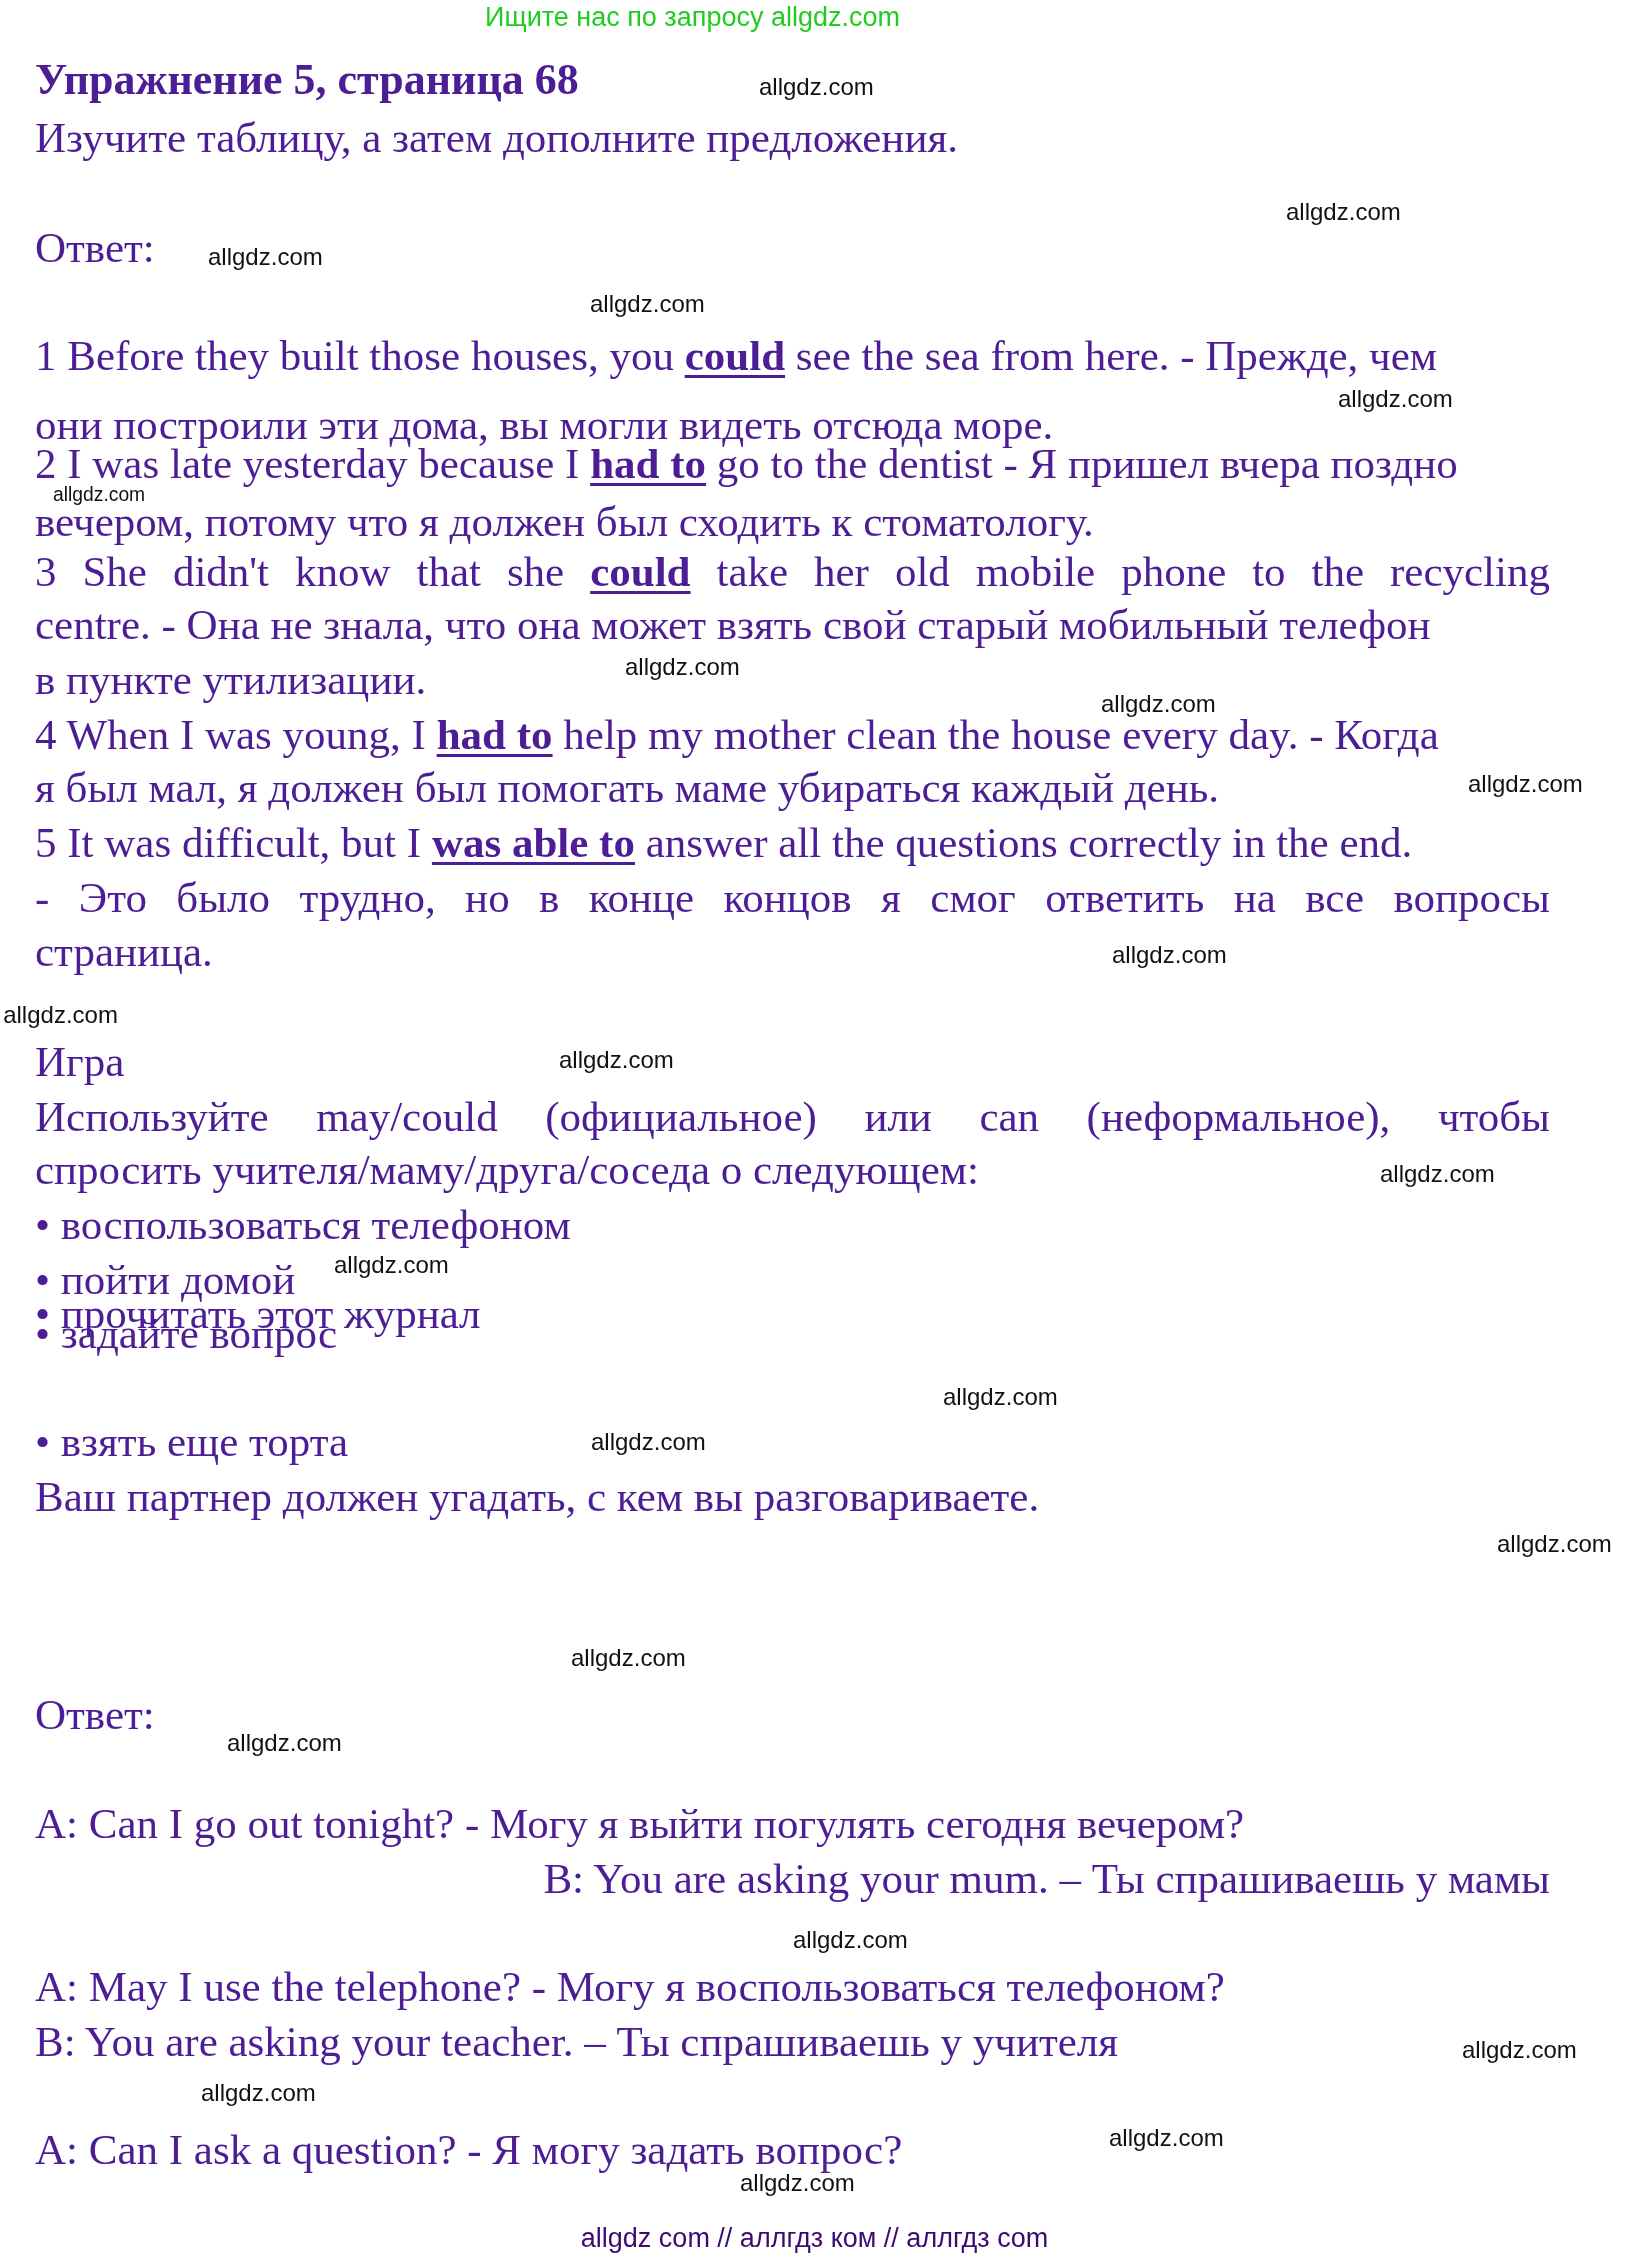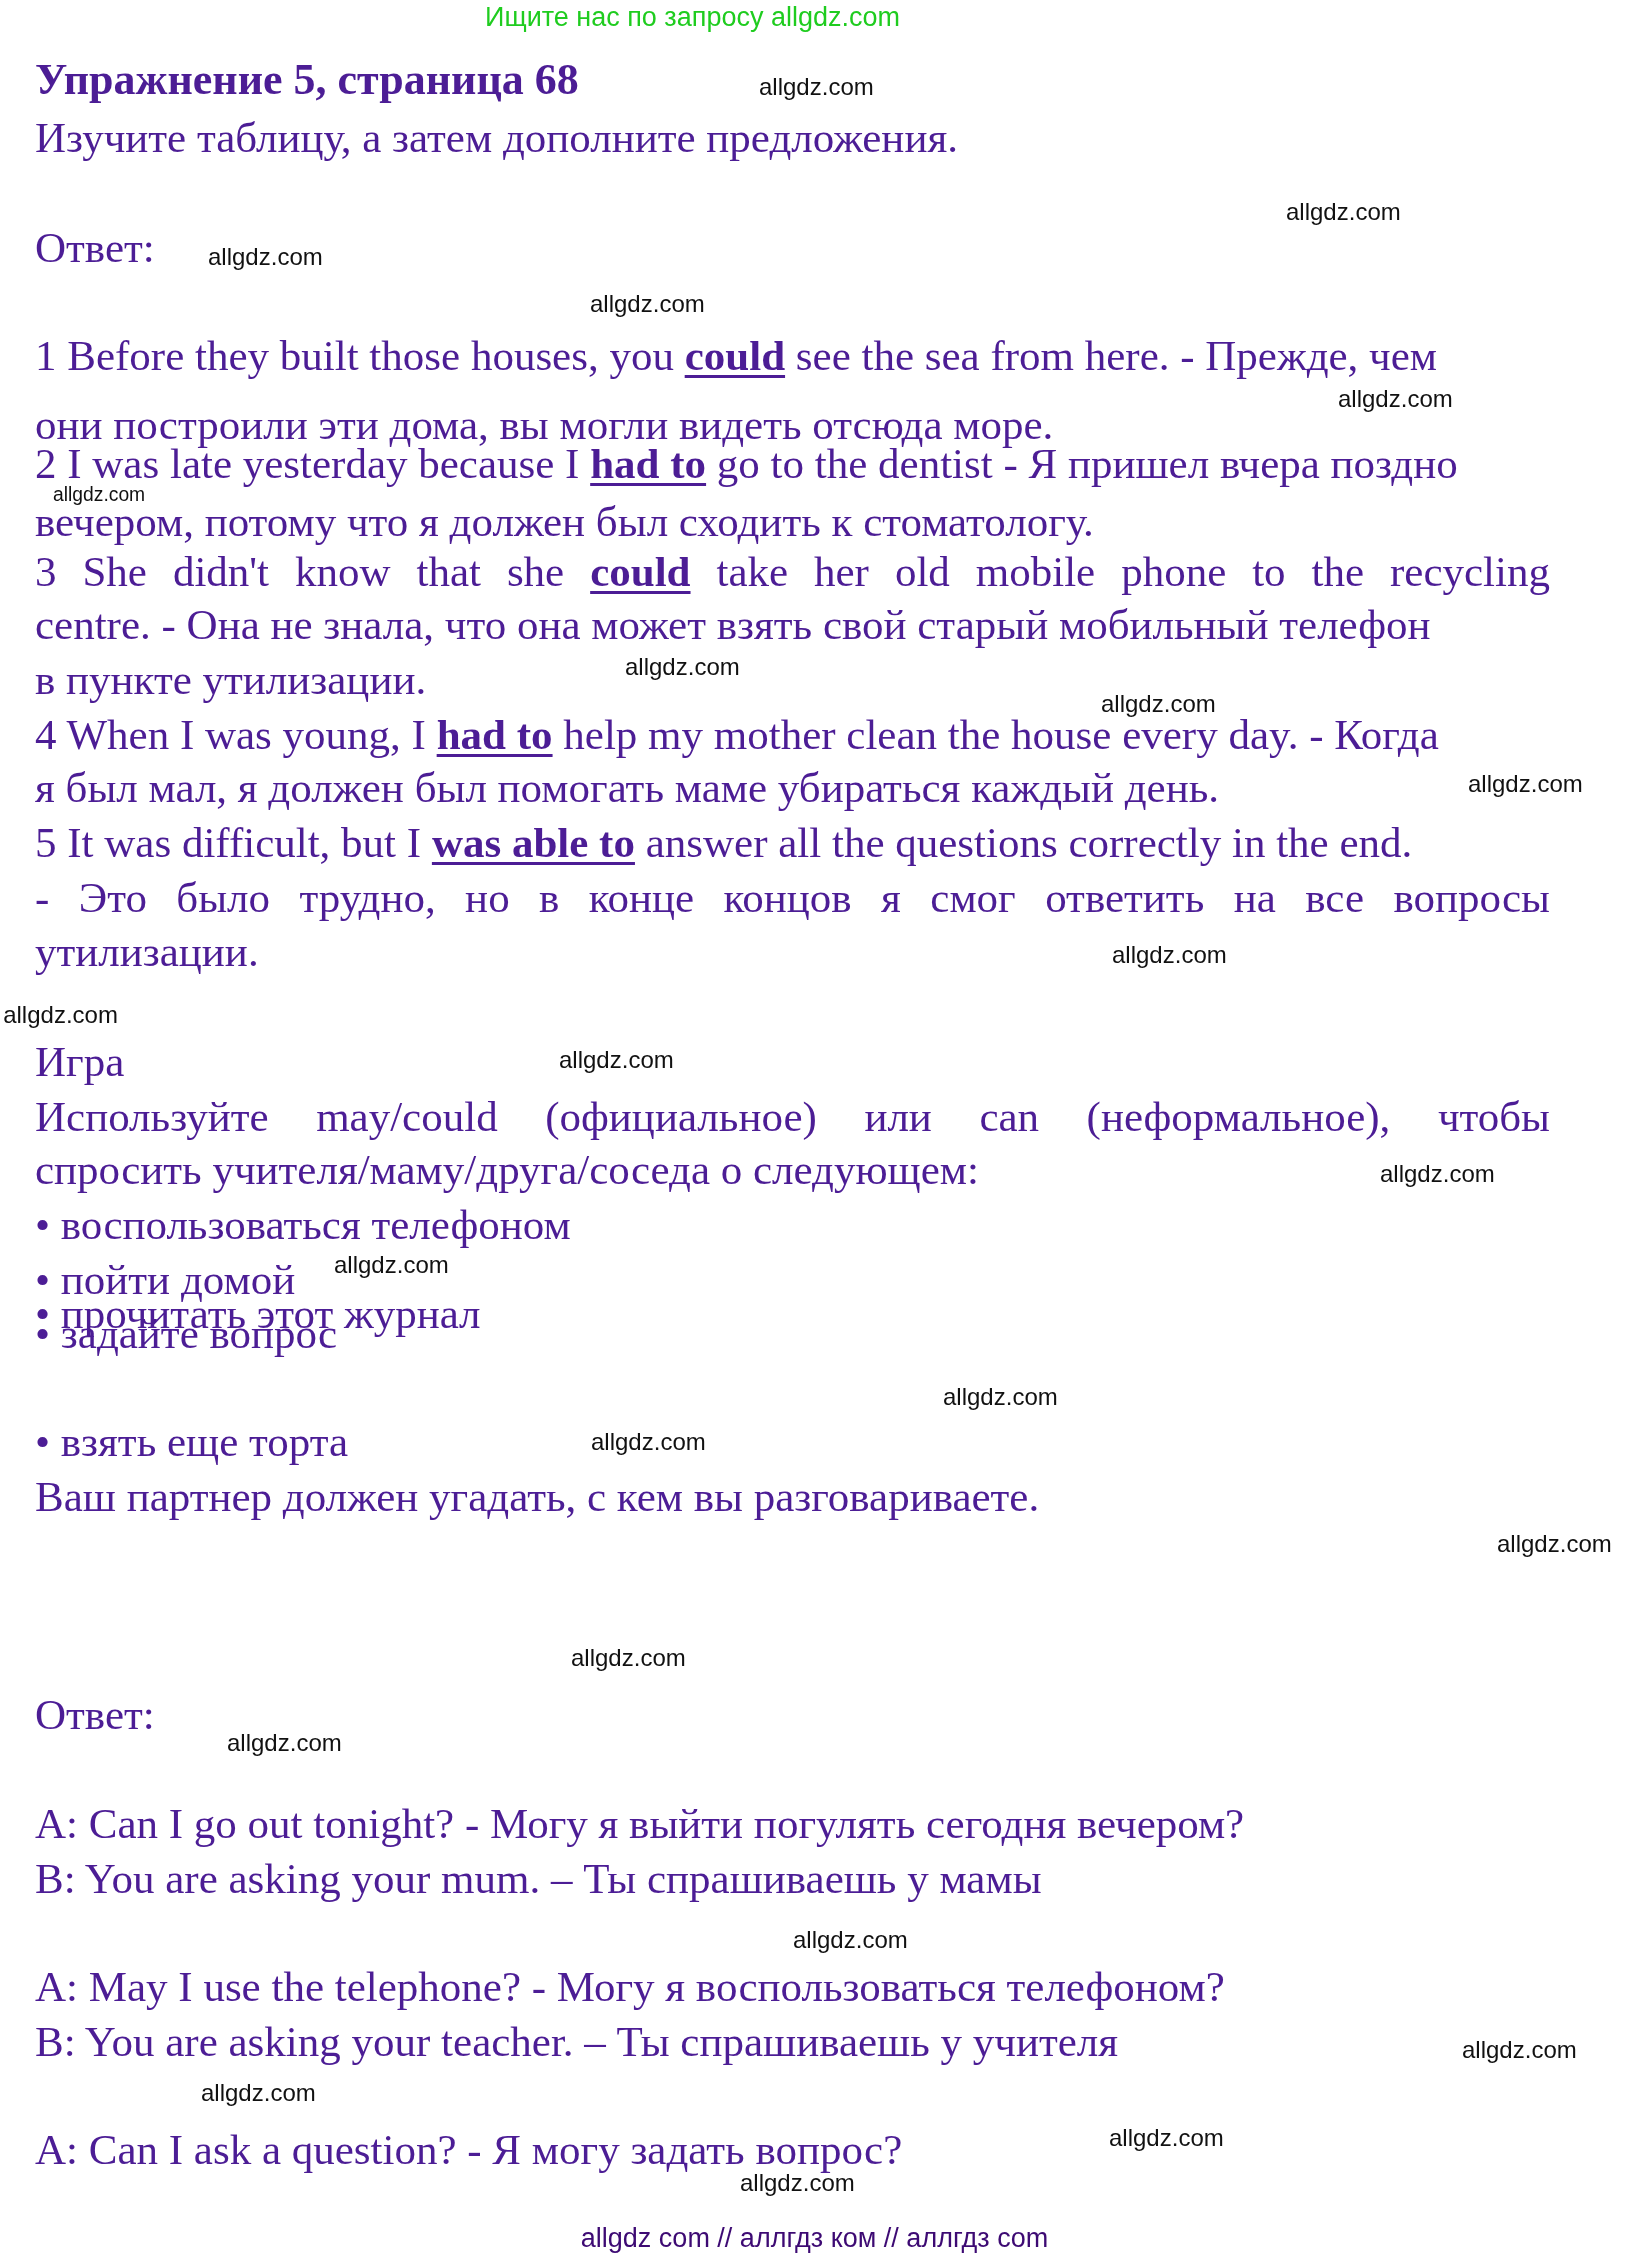--- a/index.html
+++ b/index.html
@@ -37,35 +37,35 @@
 
   <div class="line justify" style="top:548px;"><span>3 She didn't know that she </span><span class="hl">could</span><span> take her old mobile phone to the recycling</span></div>
   <div class="line" style="top:601px;">centre. - Она не знала, что она может взять свой старый мобильный телефон</div>
   <div class="line" style="top:656px;">в пункте утилизации.</div>
 
   <div class="line" style="top:711px;"><span>4 When I was young, I </span><span class="hl">had to</span><span> help my mother clean the house every day. - Когда</span></div>
   <div class="line" style="top:764px;">я был мал, я должен был помогать маме убираться каждый день.</div>
 
   <div class="line" style="top:819px;"><span>5 It was difficult, but I </span><span class="hl">was able to</span><span> answer all the questions correctly in the end.</span></div>
   <div class="line justify" style="top:874px;">- Это было трудно, но в конце концов я смог ответить на все вопросы</div>
-  <div class="line" style="top:928px;">утилизации.</div>
+  <div class="line" style="top:928px;">страница.</div>
 
   <div class="line" style="top:1038px;">Игра</div>
   <div class="line justify" style="top:1093px;">Используйте may/could (официальное) или can (неформальное), чтобы</div>
   <div class="line" style="top:1146px;">спросить учителя/маму/друга/соседа о следующем:</div>
   <div class="line" style="top:1201px;">• воспользоваться телефоном</div>
   <div class="line" style="top:1256px;">• пойти домой</div>
   <div class="line" style="top:1310px;">• задайте вопрос</div>
   <div class="line" style="top:1290px;">• прочитать этот журнал</div>
   <div class="line" style="top:1418px;">• взять еще торта</div>
   <div class="line" style="top:1473px;">Ваш партнер должен угадать, с кем вы разговариваете.</div>
   <div class="line" style="top:1691px;">Ответ:</div>
 
   <div class="line" style="top:1800px;">A: Can I go out tonight? - Могу я выйти погулять сегодня вечером?</div>
-  <div class="line" style="top:1855px;">B: You are asking your mum. – Ты спрашиваешь у мамы</div>
+  <div class="line" style="top:1855px;text-align:right;">B: You are asking your mum. – Ты спрашиваешь у мамы</div>
   <div class="line" style="top:1963px;">A: May I use the telephone? - Могу я воспользоваться телефоном?</div>
   <div class="line" style="top:2018px;">B: You are asking your teacher.  – Ты спрашиваешь у учителя</div>
   <div class="line" style="top:2126px;">A: Can I ask a question? - Я могу задать вопрос?</div>
 
   <div class="wm" style="left:759px; top:73px;">allgdz.com</div>
   <div class="wm" style="left:1286px; top:198px;">allgdz.com</div>
   <div class="wm" style="left:208px; top:243px;">allgdz.com</div>
   <div class="wm" style="left:590px; top:290px;">allgdz.com</div>
   <div class="wm" style="left:1338px; top:385px;">allgdz.com</div>
   <div class="wm small" style="left:53px; top:484px;">allgdz.com</div>

